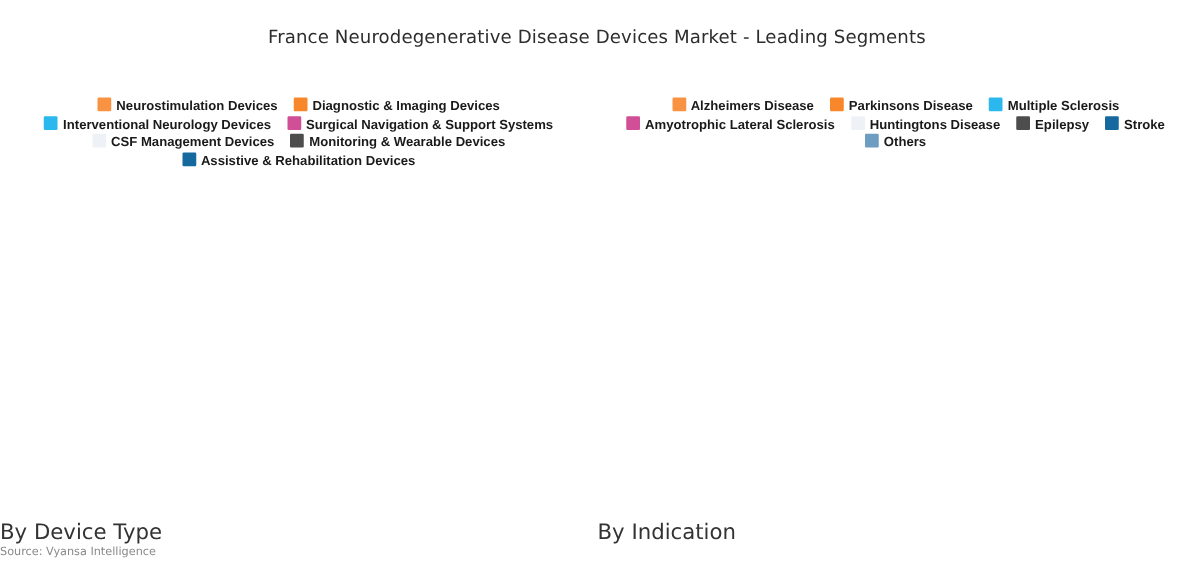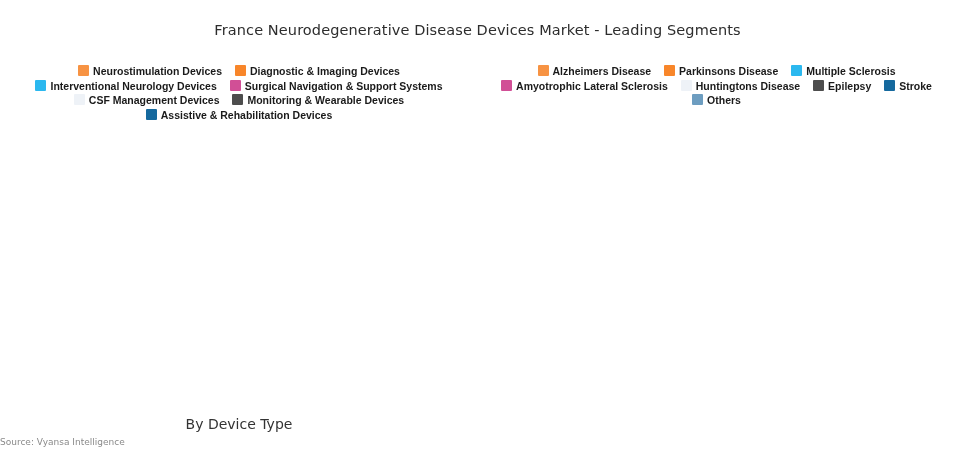--- a/index.html
+++ b/index.html
@@ -15,42 +15,42 @@
     font-size:14.5px;color:#2d2d2d;
     line-height:22px;padding-top:19px;
     letter-spacing:.1px;
   }
   .panel{position:absolute;top:0;height:454px;}
   #panel-left{left:0;width:478px;}
   #panel-right{left:478px;width:477px;}
 
   .legend{
     position:absolute;left:0;width:100%;
-    top:64px;
+    top:78px;
     text-align:center;
     font-family:"Liberation Sans",sans-serif;
     font-size:10.5px;font-weight:bold;color:#1a1a1a;
     line-height:14.5px;
     padding:0 6px;box-sizing:border-box;
   }
   .lg-item{display:inline-block;white-space:nowrap;margin:0 5px;}
   .sw{
     display:inline-block;width:11px;height:11px;
     vertical-align:-1px;margin-right:4px;border-radius:1px;
   }
   .pie-wrap{position:absolute;}
   #pie-left-wrap{left:108px;top:131px;width:262px;height:262px;}
   .pie-svg{display:block;width:100%;height:100%;}
   .pie-label{
     font-family:"Liberation Sans",sans-serif;
     font-size:15px;font-weight:bold;fill:#ffffff;
   }
   .caption{
     position:absolute;width:100%;left:0;
-    text-align:center;font-size:14px;color:#333;
+    font-size:17px;color:#333;
   }
   #caption-left{top:416px;}
   #caption-right{top:416px;}
   #source-note{
     position:absolute;left:0;width:955px;top:437px;
     text-align:left;font-size:9px;color:#8a8a8a;
   }
 </style>
 </head>
 <body>
@@ -58,15 +58,16 @@
 <div id="chart-title">France Neurodegenerative Disease Devices Market - Leading Segments</div>
 
 <div class="panel" id="panel-left">
   <div class="legend" id="legend-left"><span class="lg-item"><span class="sw" style="background: rgb(247, 147, 67);"></span><span>Neurostimulation Devices</span></span> <span class="lg-item"><span class="sw" style="background: rgb(248, 134, 42);"></span><span>Diagnostic &amp; Imaging Devices</span></span> <span class="lg-item"><span class="sw" style="background: rgb(43, 184, 239);"></span><span>Interventional Neurology Devices</span></span> <span class="lg-item"><span class="sw" style="background: rgb(209, 79, 150);"></span><span>Surgical Navigation &amp; Support Systems</span></span> <span class="lg-item"><span class="sw" style="background: rgb(238, 242, 247);"></span><span>CSF Management Devices</span></span> <span class="lg-item"><span class="sw" style="background: rgb(77, 77, 77);"></span><span>Monitoring &amp; Wearable Devices</span></span> <span class="lg-item"><span class="sw" style="background: rgb(21, 105, 158);"></span><span>Assistive &amp; Rehabilitation Devices</span></span> </div>
   <div class="caption" id="caption-left">By Device Type</div>
 </div>
 
 <div class="panel" id="panel-right">
   <div class="legend" id="legend-right"><span class="lg-item"><span class="sw" style="background: rgb(247, 147, 67);"></span><span>Alzheimers Disease</span></span> <span class="lg-item"><span class="sw" style="background: rgb(248, 134, 42);"></span><span>Parkinsons Disease</span></span> <span class="lg-item"><span class="sw" style="background: rgb(43, 184, 239);"></span><span>Multiple Sclerosis</span></span> <span class="lg-item"><span class="sw" style="background: rgb(209, 79, 150);"></span><span>Amyotrophic Lateral Sclerosis</span></span> <span class="lg-item"><span class="sw" style="background: rgb(238, 242, 247);"></span><span>Huntingtons Disease</span></span> <span class="lg-item"><span class="sw" style="background: rgb(77, 77, 77);"></span><span>Epilepsy</span></span> <span class="lg-item"><span class="sw" style="background: rgb(21, 105, 158);"></span><span>Stroke</span></span> <span class="lg-item"><span class="sw" style="background: rgb(109, 157, 192);"></span><span>Others</span></span> </div>
 
+  <div class="caption" id="caption-right">By Indication</div>
 </div>
 
 <div id="source-note">Source: Vyansa Intelligence</div>
 
 </body></html>

